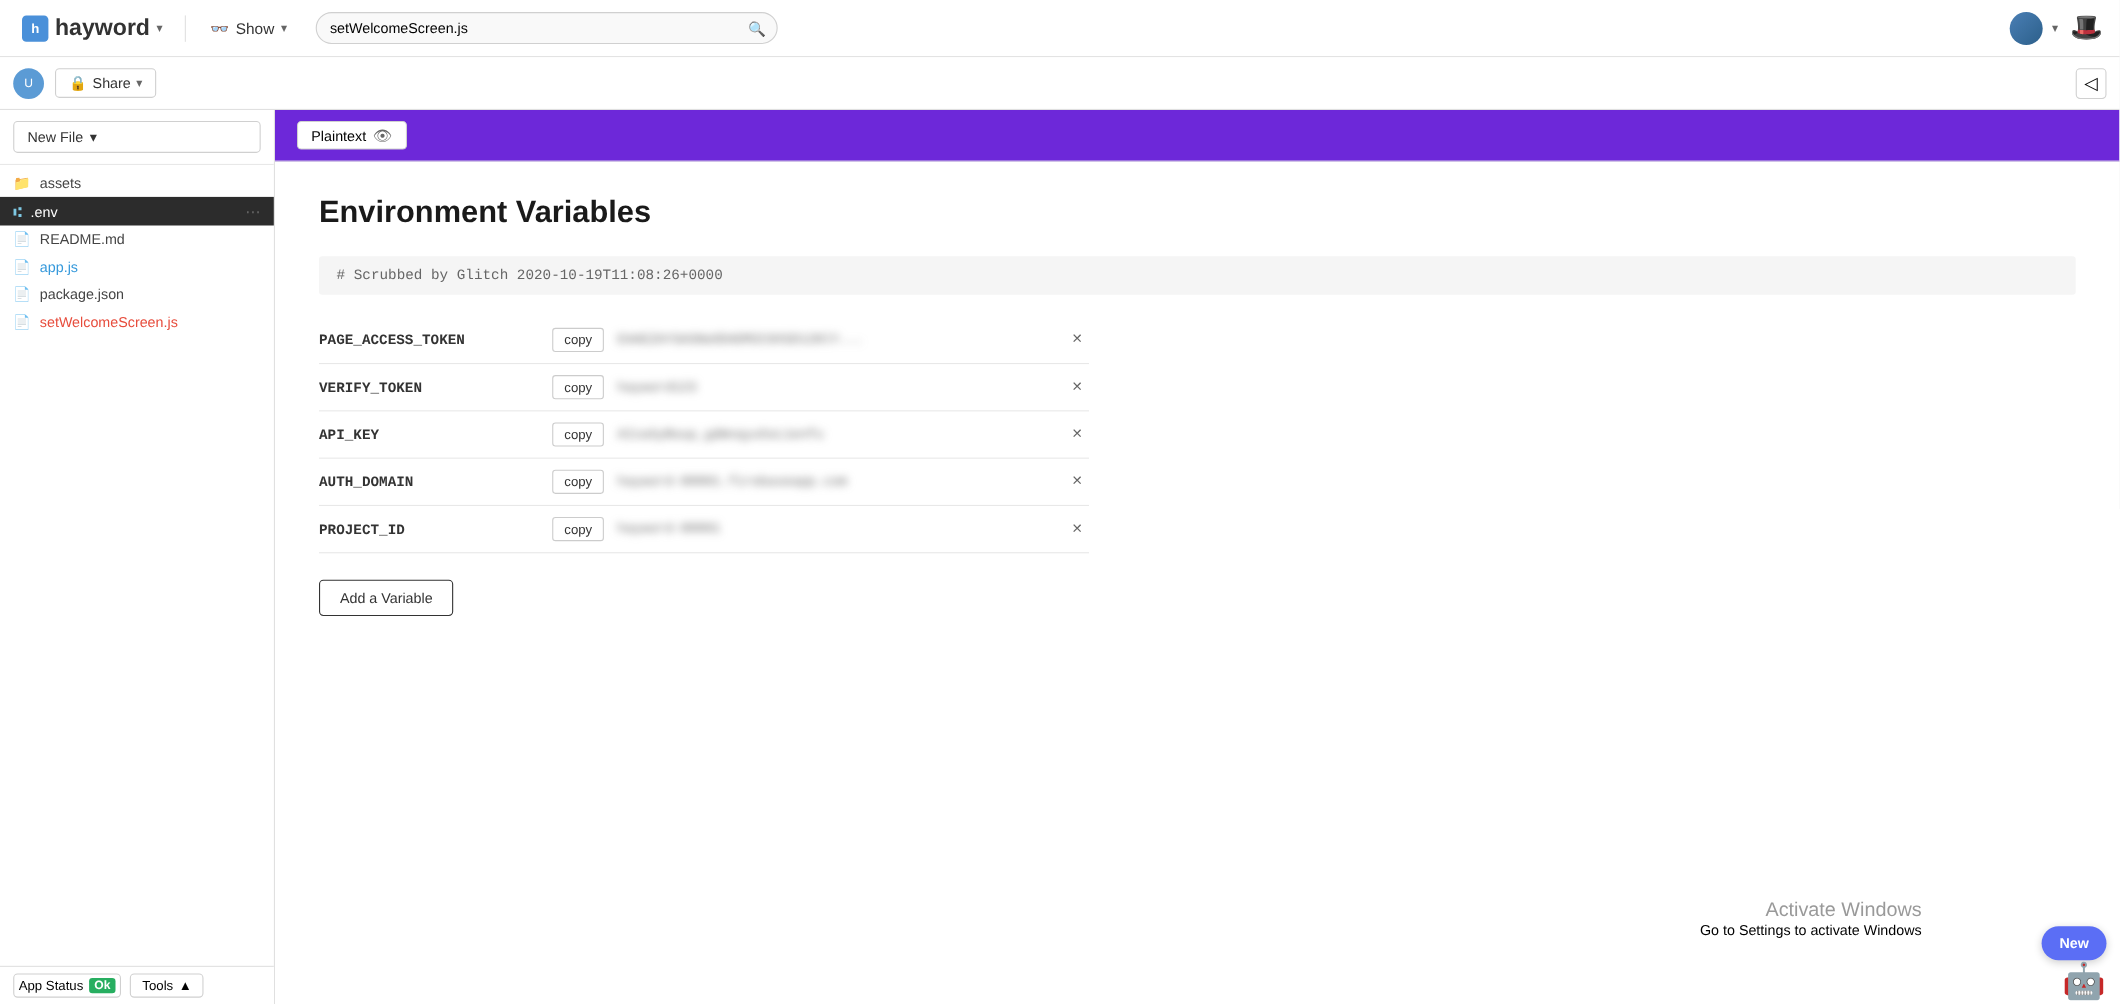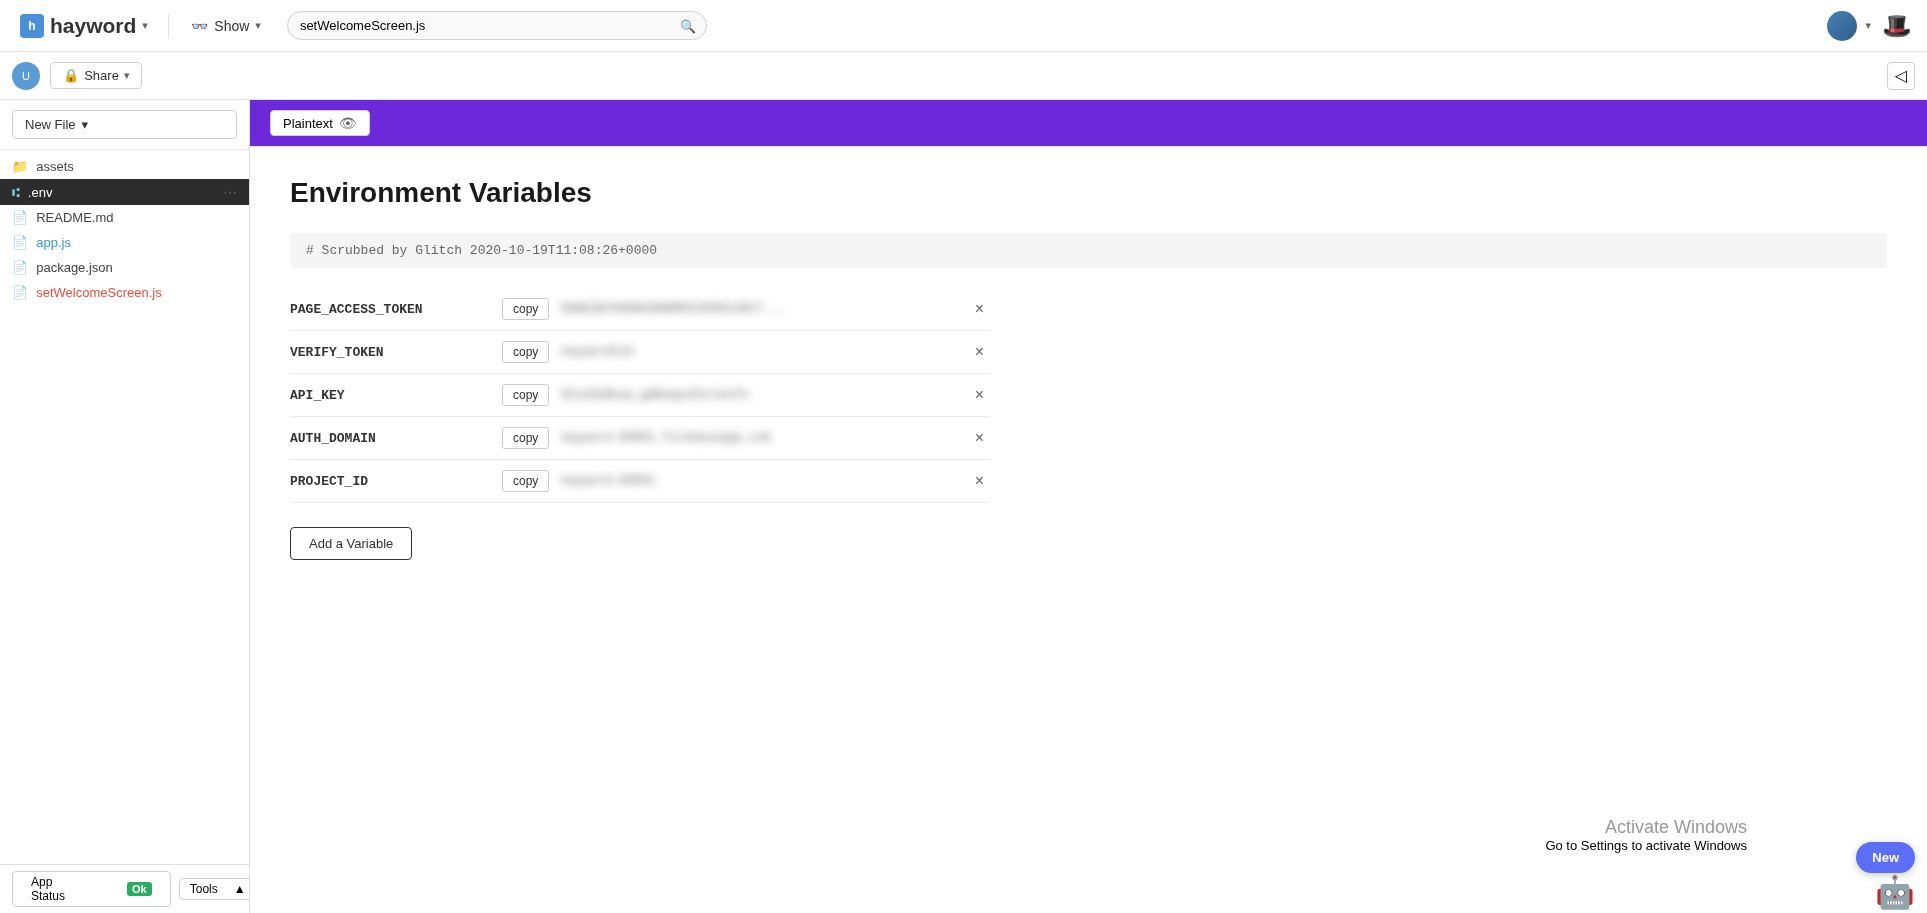--- a/index.html
+++ b/index.html
@@ -48,23 +48,23 @@
     .file-icon { font-size: 13px; color: #888; }
     .file-icon.git { color: #f05133; }
     .file-name-red { color: #e74c3c; }
     .file-name-blue { color: #3498db; }
     .more-icon { margin-left: auto; opacity: 0; color: #666; font-size: 14px; }
     .sidebar-item:hover .more-icon, .sidebar-item.active .more-icon { opacity: 1; }
     .sidebar-folder { display: flex; align-items: center; gap: 8px; padding: 5px 12px; cursor: pointer; font-size: 13px; color: #444; }
 
     
     .status-bar { display: flex; align-items: center; gap: 8px; padding: 6px 12px; border-top: 1px solid #e0e0e0; background: #fff; flex-shrink: 0; }
-    .status-badge { display: flex; align-items: center; gap: 22px; padding: 3px 18px; border: 1px solid #d0d0d0; border-radius: 4px; font-size: 12px; cursor: pointer; }
-    .ok-badge { background: #27ae60; color: white; border-radius: 3px; padding: 1px 5px; font-size: 11px; font-weight: 600; margin-left: 40px; }
-    .tools-btn { display: flex; align-items: flex-start; gap: 16px; padding: 3px 10px; border: 1px solid #d0d0d0; border-radius: 4px; font-size: 12px; cursor: pointer; }
+    .status-badge { display: flex; align-items: center; gap: 5px; padding: 3px 4px; border: 1px solid #d0d0d0; border-radius: 4px; font-size: 12px; cursor: pointer; }
+    .ok-badge { background: #27ae60; color: white; border-radius: 3px; padding: 1px 5px; font-size: 11px; font-weight: 600; }
+    .tools-btn { display: flex; align-items: flex-start; gap: 5px; padding: 3px 10px; border: 1px solid #d0d0d0; border-radius: 4px; font-size: 12px; cursor: pointer; }
 
     
     .content-area { flex: 1; background: #fff; overflow-y: auto; display: flex; flex-direction: column; }
     .content-toolbar { display: flex; align-items: center; padding: 10px 20px; border-bottom: 1px solid #e8e8e8; background: #6d28d9; }
     .plaintext-btn { display: flex; align-items: center; gap: 6px; padding: 4px 12px; border: 1px solid #d0d0d0; border-radius: 4px; font-size: 13px; cursor: pointer; background: white; }
     .eye-icon { font-size: 14px; color: #666; }
 
     .content-body { padding: 30px 40px; flex: 1; }
     .page-title { font-size: 28px; font-weight: 700; color: #1a1a1a; margin-bottom: 24px; }
 

